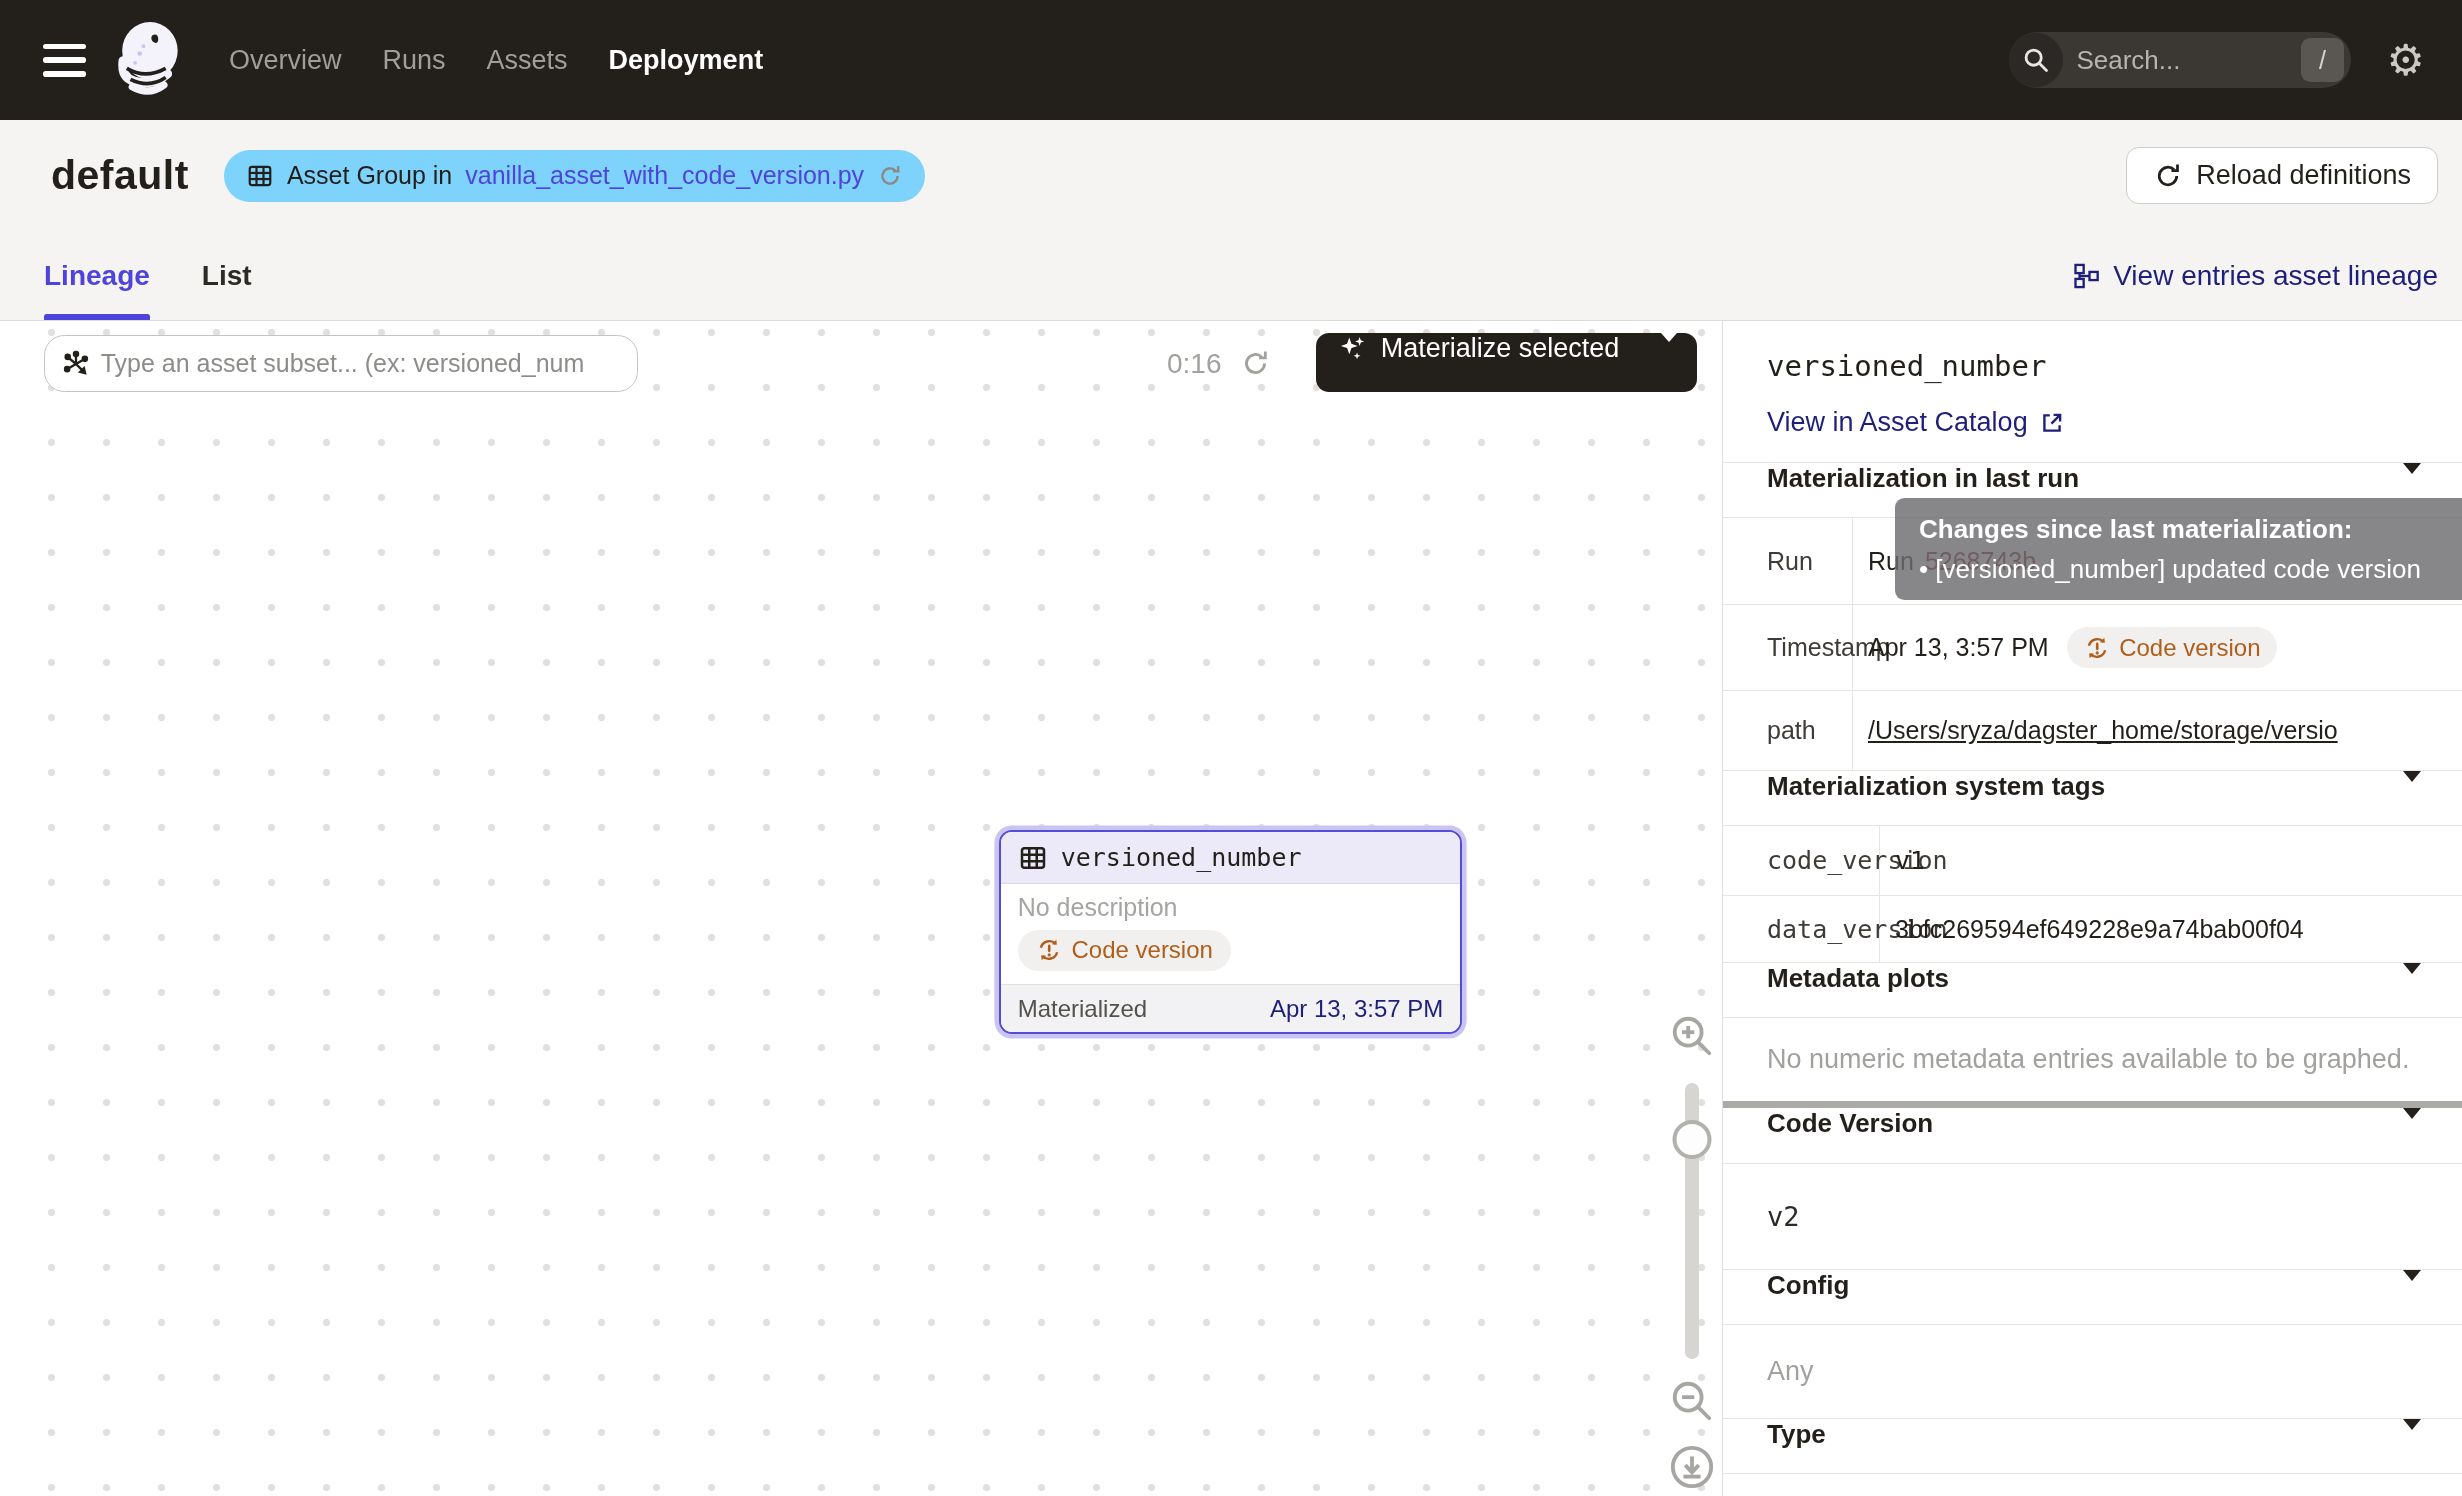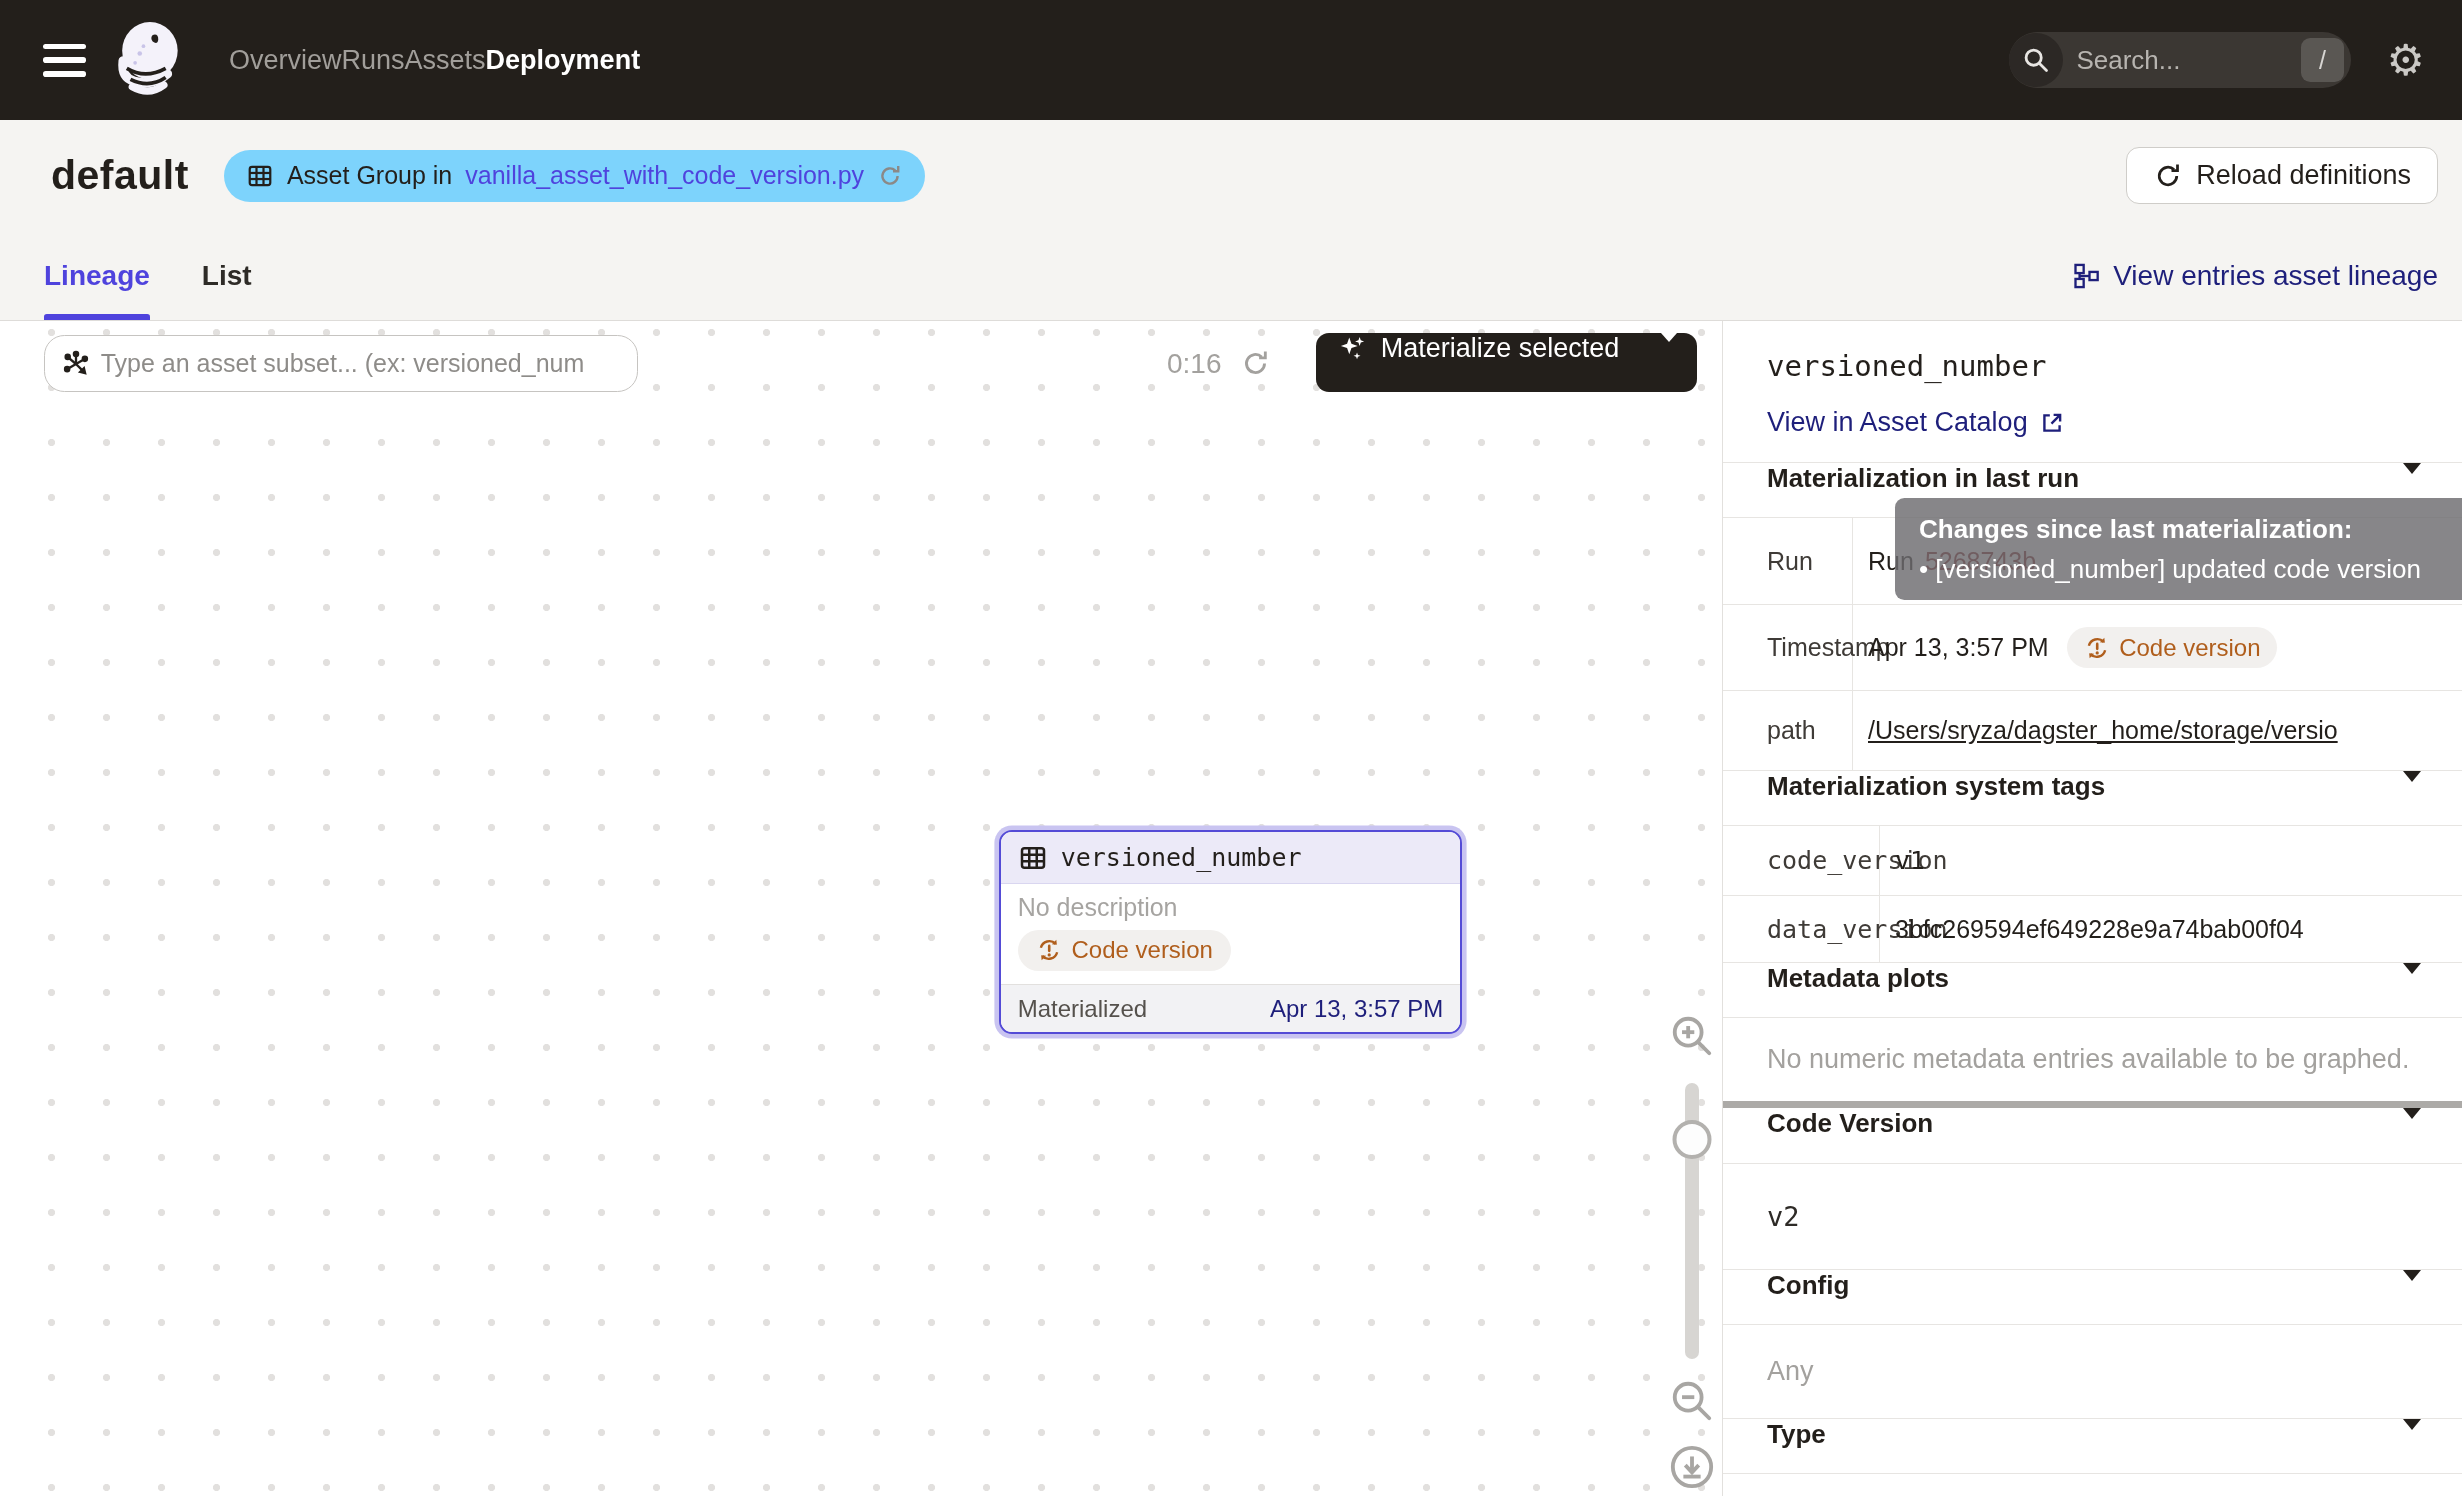--- a/index.html
+++ b/index.html
@@ -5,21 +5,21 @@
   * { margin:0; padding:0; box-sizing:border-box; }
   html,body { width:2462px; height:1497px; overflow:hidden; }
   body { font-family:"Liberation Sans", sans-serif; color:#231F1B; background:#F5F4F2; }
   .app { position:relative; width:2462px; height:1497px; }
 
   
   .nav { position:relative; height:120px; background:#231F1B; display:flex; align-items:center; padding:0 37px 0 43px; }
   .hamburger { width:43px; height:33px; display:flex; flex-direction:column; justify-content:space-between; cursor:pointer; margin-right:26px; }
   .hamburger span { display:block; height:5.6px; border-radius:2.8px; background:#FFFFFF; }
   .logo { width:74px; height:80px; margin-right:43px; }
-  .nav-links { display:flex; align-items:center; }
+  .nav-links { display:flex; align-items:center; gap:41px; }
   .nav-link { font-size:27px; color:#A19E9A; cursor:pointer; text-decoration:none; }
   .nav-link.active { color:#FFFFFF; font-weight:700; }
   .nav-right { margin-left:auto; display:flex; align-items:center; }
   .search { width:342px; height:56px; background:#3B3733; border-radius:28px; display:flex; align-items:center; padding:0 7.4px 0 0; }
   .search-ic { width:54px; height:54px; border-radius:50%; background:#2C2825; display:flex; align-items:center; justify-content:center; flex:none; }
   .search input { flex:1; min-width:0; background:transparent; border:none; outline:none; color:#E8E6E3; font-size:26px; padding:0 9.3px 0 13px; font-family:"Liberation Sans", sans-serif; }
   .search input::placeholder { color:#B7B4B0; }
   .slash-badge { width:43px; height:44px; border-radius:9.3px; background:rgba(255,255,255,0.16); color:#D8D6D3; font-size:25px; display:flex; align-items:center; justify-content:center; flex:none; }
   .gear { margin-left:35px; font-family:"DejaVu Sans", sans-serif; font-size:43px; color:#CBC9C6; line-height:1; cursor:pointer; }
 

